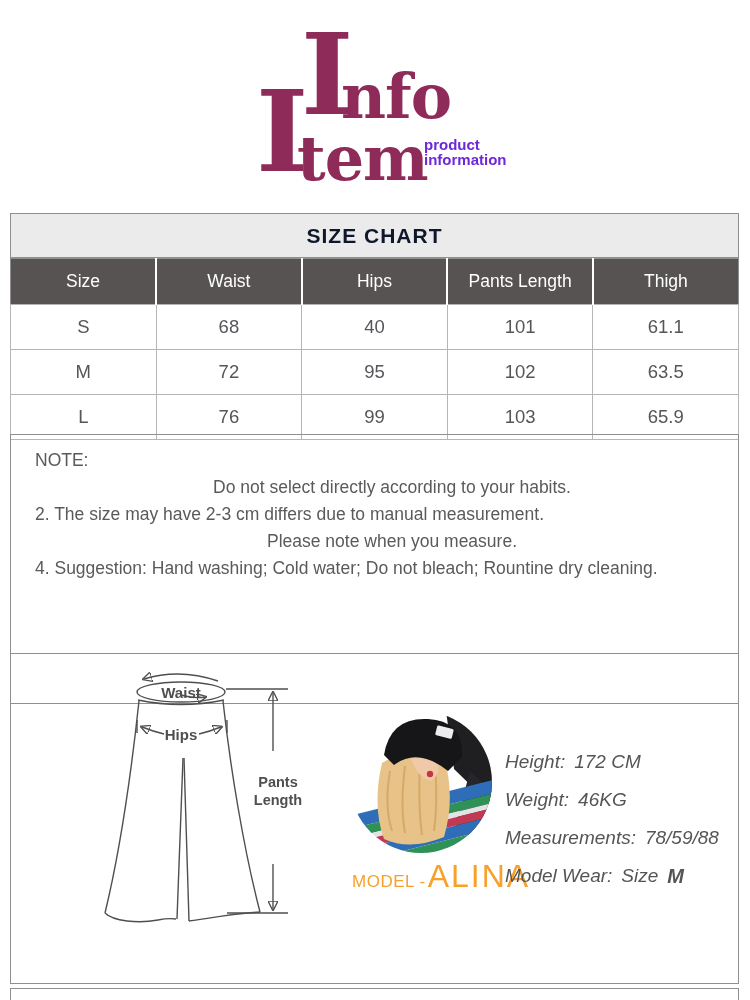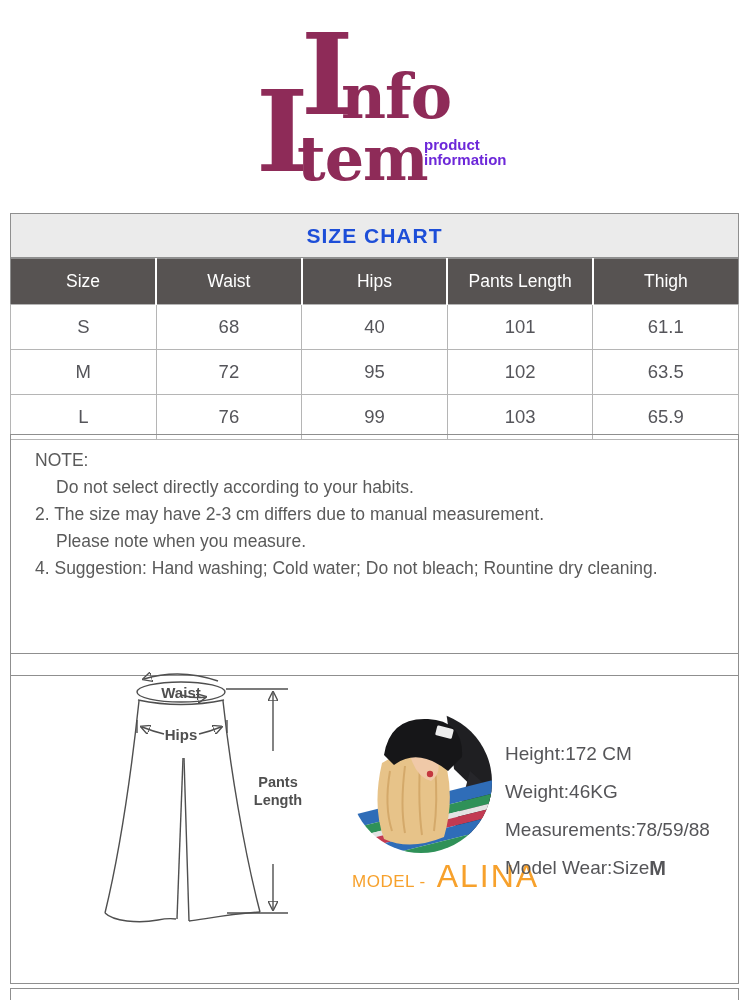--- a/index.html
+++ b/index.html
@@ -22,63 +22,63 @@
     position:absolute;left:424px;top:138px;
     font-family:"Liberation Sans",sans-serif;
     font-size:15px;line-height:14.5px;color:#6d28d9;font-weight:bold;
   }
   .logo .tagline div{white-space:nowrap;}
   
   .chart-box{position:absolute;left:10px;top:213px;width:729px;}
   .chart-title{
     height:43px;background:#ebebeb;border:1px solid #8f8f8f;
     display:flex;align-items:center;justify-content:center;
-    font-size:21px;font-weight:bold;color:#1d4ed8;letter-spacing:1px;
+    font-size:21px;font-weight:bold;color:#0f172a;letter-spacing:1px;
   }
   table.size-table{
     width:100%;border-collapse:collapse;table-layout:fixed;
     margin-top:0px;border:1px solid #8f8f8f;
   }
   table.size-table th{
     background:#575352;color:#ffffff;font-weight:normal;
     font-size:17.5px;height:43px;border-left:2px solid #ffffff;
   }
   table.size-table th:first-child{border-left:none;}
   table.size-table td{
     text-align:center;font-size:18.5px;color:#55555a;height:42px;
     border:1px solid #b5b5b5;
   }
   
   .note-box{
-    position:absolute;left:10px;top:434px;width:729px;height:242px;
+    position:absolute;left:10px;top:434px;width:729px;height:270px;
     border:1px solid #8f8f8f;box-sizing:border-box;
     padding:12px 10px 0 24px;
     font-size:17.5px;line-height:27px;color:#5a5a5a;
   }
-  .note-line.indent{padding-left:21px;}
+  .note-line.indent{padding-left:21px;text-align:center;}
   
   .diagram-box{
     position:absolute;left:10px;top:653px;width:729px;height:331px;
     border:1px solid #8f8f8f;box-sizing:border-box;
   }
   .pants-svg{position:absolute;left:69px;top:2px;}
   .pants-svg path,.pants-svg line,.pants-svg ellipse{stroke:#4f4f4f;stroke-width:1.4;fill:none;}
   .pants-svg text{fill:#4f4f4f;font-family:"Liberation Sans",sans-serif;font-weight:bold;stroke:none;}
   .model-photo{
     position:absolute;left:339px;top:57px;width:142px;height:142px;
     border-radius:50%;overflow:hidden;
   }
   .model-caption{
     position:absolute;left:341px;top:204px;
-    display:flex;align-items:baseline;gap:11px;color:#f7a12c;
+    display:flex;align-items:baseline;gap:2px;color:#f7a12c;
   }
   .model-caption .prefix{font-size:17px;letter-spacing:0.5px;}
   .model-caption .name{font-size:32px;letter-spacing:2px;font-weight:400;}
   .model-info{position:absolute;left:494px;top:89px;font-size:19px;color:#555558;}
-  .model-info .row{height:38px;display:flex;white-space:nowrap;}
+  .model-info .row{height:38px;display:flex;align-items:center;gap:9px;white-space:nowrap;font-style:italic;}
   .model-info .bold{font-weight:bold;font-size:20px;}
   
   .next-box{
     position:absolute;left:10px;top:988px;width:729px;height:12px;
     border:1px solid #8f8f8f;border-bottom:none;box-sizing:border-box;
   }
 </style>
 </head>
 <body>
 

